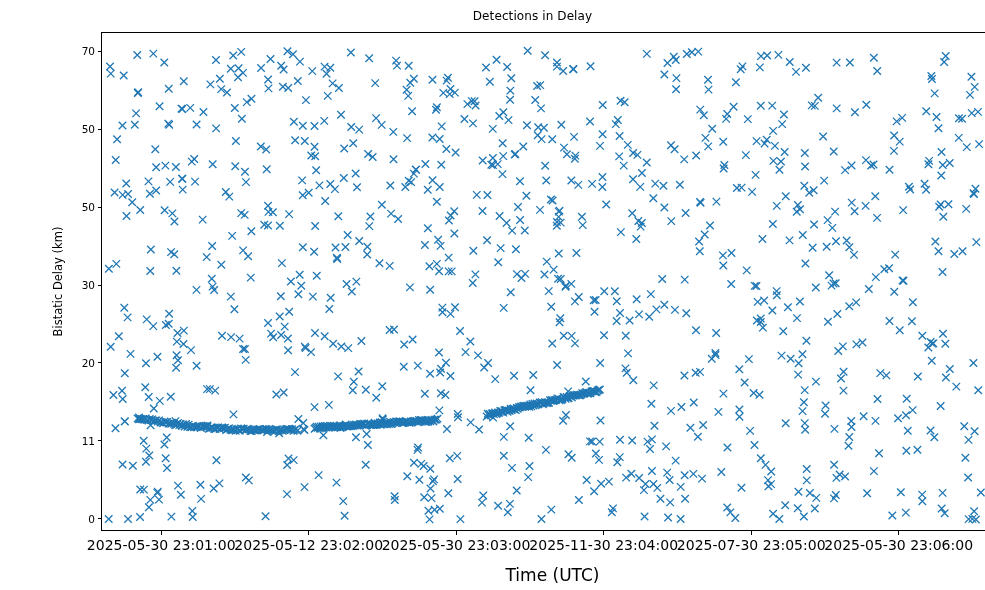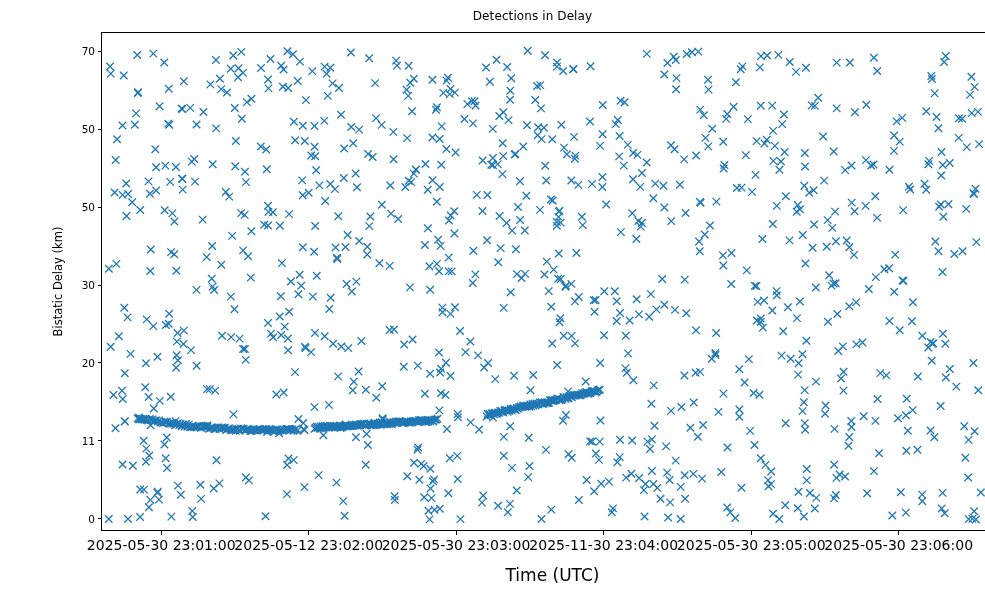--- a/index.html
+++ b/index.html
@@ -1512,17 +1512,17 @@
     <div class="ytick-mark" style="top: 128.809px;"></div>
     <div class="ytick-mark" style="top: 50.9618px;"></div>
     <div class="xtick-label" style="left: 121.229px;">2025-05-30 23:01:00</div>
     <div class="xtick-mark" style="left: 120.729px;"></div>
     <div class="xtick-label" style="left: 268.729px;">2025-05-12 23:02:00</div>
     <div class="xtick-mark" style="left: 268.229px;"></div>
     <div class="xtick-label" style="left: 416px;">2025-05-30 23:03:00</div>
     <div class="xtick-mark" style="left: 415.729px;"></div>
     <div class="xtick-label" style="left: 563.729px;">2025-11-30 23:04:00</div>
     <div class="xtick-mark" style="left: 563.229px;"></div>
-    <div class="xtick-label" style="left: 711.229px;">2025-05-30 23:05:00</div>
+    <div class="xtick-label" style="left: 711.229px;">2025-07-30 23:05:00</div>
     <div class="xtick-mark" style="left: 710.729px;"></div>
     <div class="xtick-label" style="left: 858.729px; text-align: right;">2025-05-30 23:06:00</div>
     <div class="xtick-mark" style="left: 858.229px;"></div>
   </div>
 
 </body></html>

